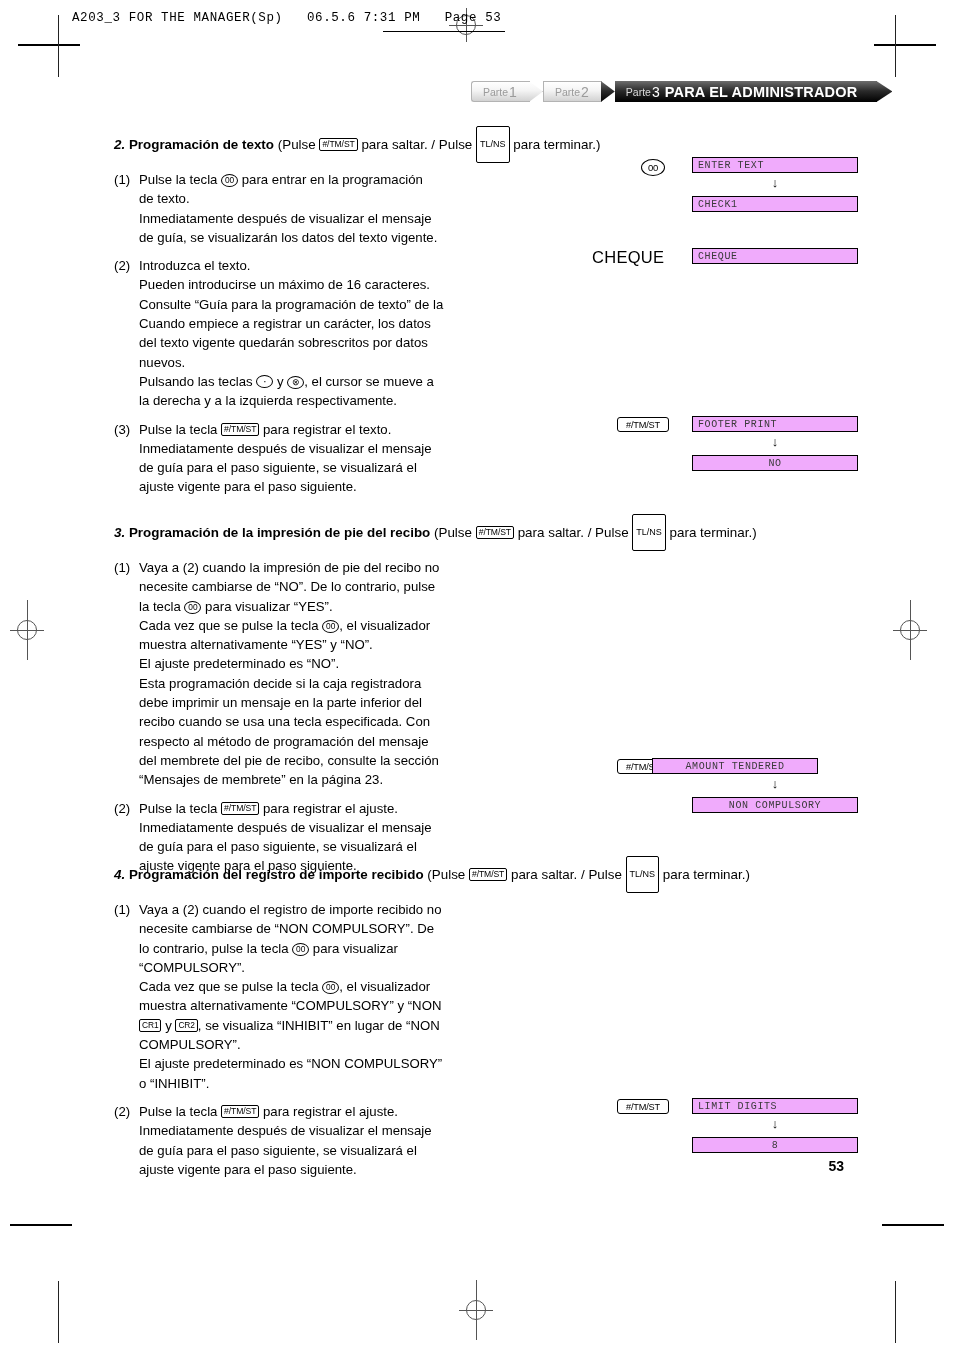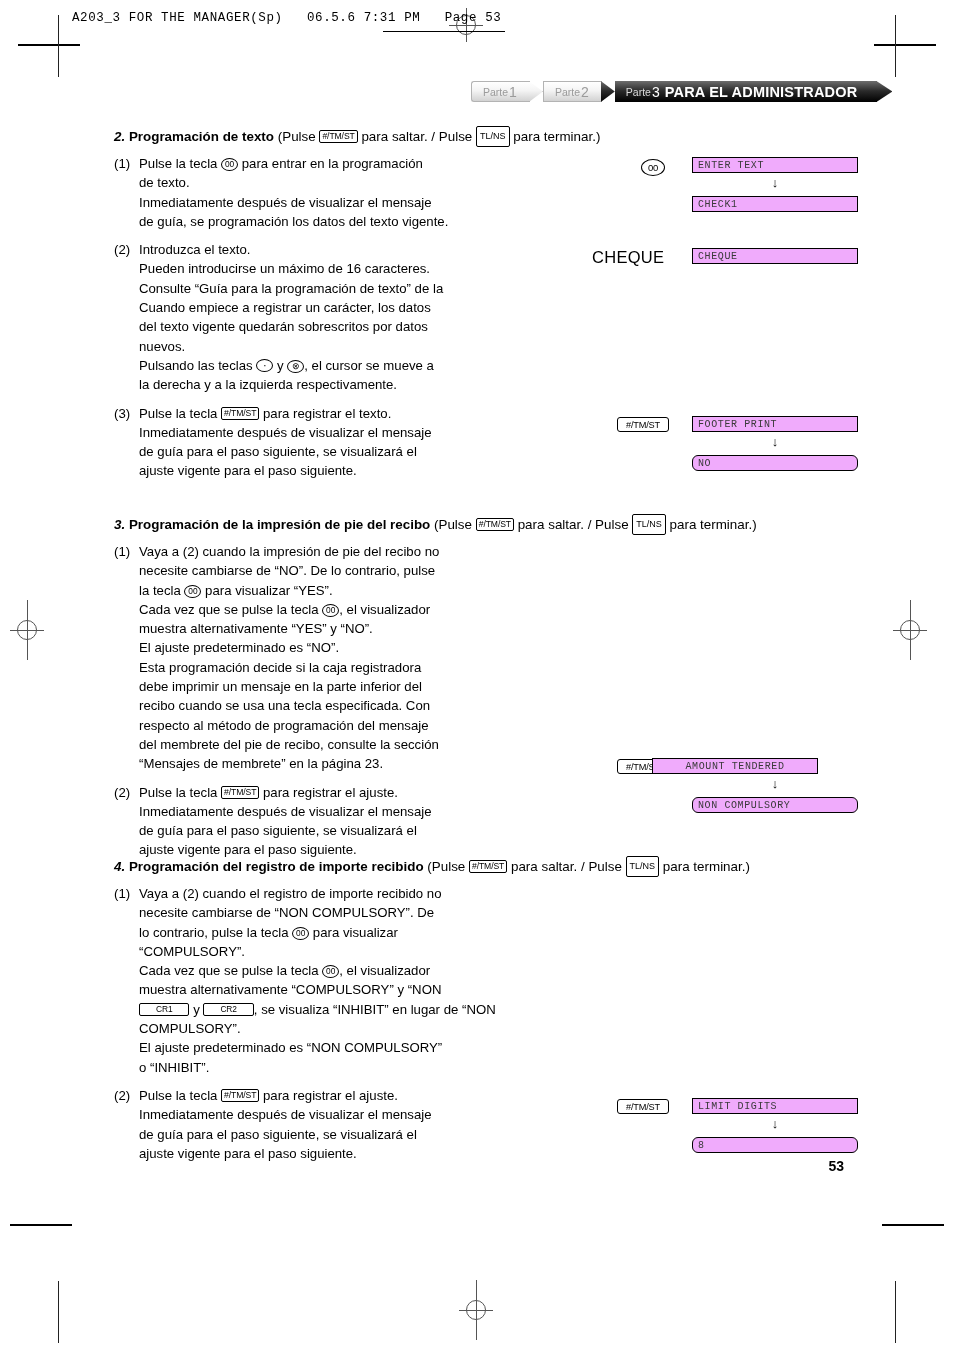--- a/index.html
+++ b/index.html
@@ -89,22 +89,22 @@
   .step .bd { font-size:13.2px; line-height:19.3px; }
   .bd p { margin:0; }
 
   
   .kbox {
     display:inline-block; border:1px solid #000; border-radius:2px;
     padding:0 2px; font-size:8.6px; line-height:11px;
     vertical-align:1.5px; letter-spacing:-.1px; background:#fff;
     font-family:"Liberation Sans", sans-serif;
   }
-  .kbox.tl { font-size:9px; padding:4px 3px; letter-spacing:0; }
-  .kbox.cr { font-size:8.4px; padding:0 16px; }
+  .kbox.tl { font-size:9px; padding:12px 3px; letter-spacing:0; }
+  .kbox.cr { font-size:8.4px; padding:0 2px; }
   .kround {
     display:inline-block; border:1px solid #000; border-radius:50%;
     width:17px; height:13px; line-height:11.5px; text-align:center;
     font-size:8.4px; vertical-align:1px; background:#fff;
   }
   .kround.dot { font-size:11px; line-height:10px; }
   .kround.x { font-size:9px; line-height:11px; }
 
   
   .rkey {
@@ -114,21 +114,21 @@
     letter-spacing:-.2px;
   }
   .rkey.round { border-radius:50%; width:24px; height:17px; line-height:15px; font-size:9.5px; }
   .disp {
     position:absolute; width:166px; height:16px;
     border:1px solid #000; background:#f0abfc;
     font-family:"Liberation Mono","DejaVu Sans Mono", monospace;
     font-size:10px; line-height:15px; color:#3a3a3a;
     letter-spacing:.6px; padding:0 5px; white-space:pre;
   }
-  .disp.r { text-align:left;border-radius:6px; }
+  .disp.r { text-align:center; }
   .arrowdown {
     position:absolute; width:12px; text-align:center;
     font-size:13px; line-height:13px; color:#000;
   }
   .bigtxt { position:absolute; font-size:16.5px; letter-spacing:.3px; }
 
   .pagenum { position:absolute; right:110px; top:1158px; font-size:14px; font-weight:bold; }
 </style>
 </head>
 <body>
@@ -189,21 +189,21 @@
 
   <div class="content">
     <div class="section" id="sec0" style="top:126px;">
         <h2 class="sechead"><span class="n">2.</span> <span class="t">Programación de texto</span> <span>(Pulse </span><span class="kbox">#/TM/ST</span><span> para saltar. / Pulse </span><span class="kbox tl">TL/NS</span><span> para terminar.)</span></h2>
         <div class="step">
           <div class="mk">(1)</div>
           <div class="bd">
             <p>Pulse la tecla <span class="kround">00</span> para entrar en la programación</p>
             <p>de texto.</p>
             <p>Inmediatamente después de visualizar el mensaje</p>
-            <p>de guía, se programación los datos del texto vigente.</p>
+            <p>de guía, se visualizarán los datos del texto vigente.</p>
           </div>
         </div>
         <div class="step">
           <div class="mk">(2)</div>
           <div class="bd">
             <p>Introduzca el texto.</p>
             <p>Pueden introducirse un máximo de 16 caracteres.</p>
             <p>Consulte “Guía para la programación de texto” de la</p>
             <p>Cuando empiece a registrar un carácter, los datos</p>
             <p>del texto vigente quedarán sobrescritos por datos</p>

